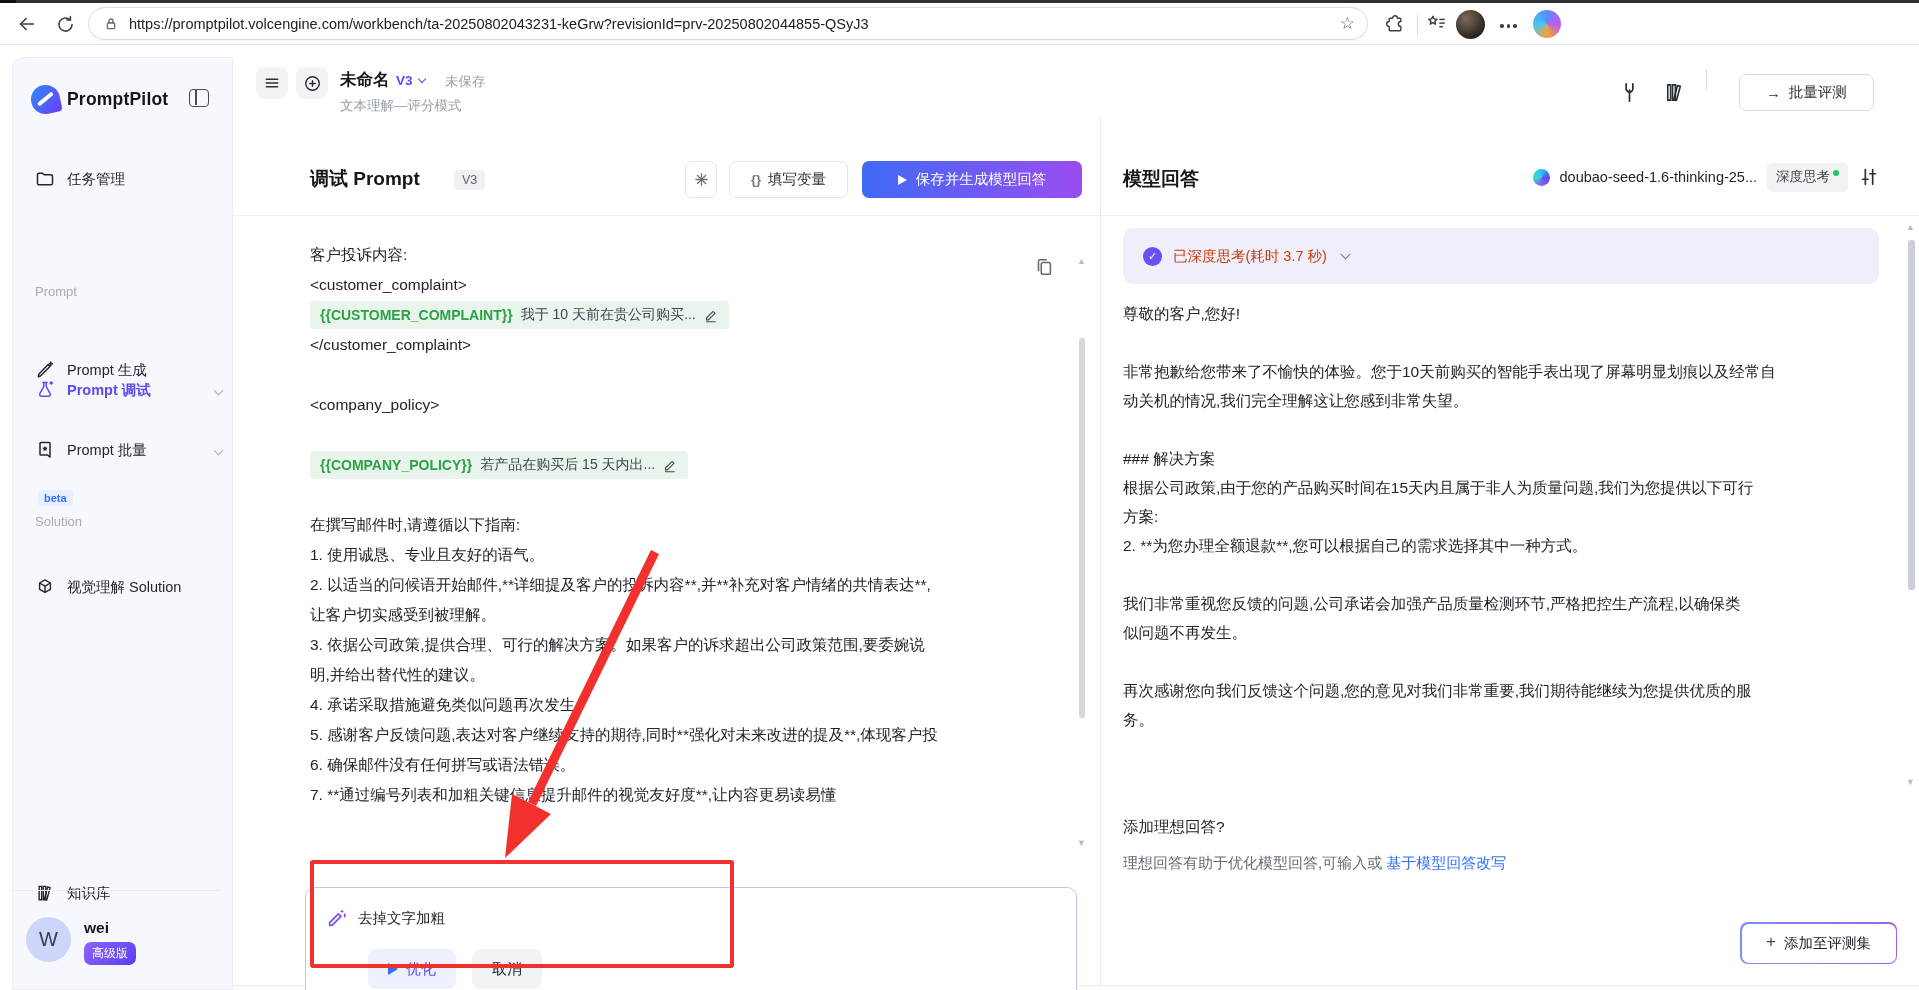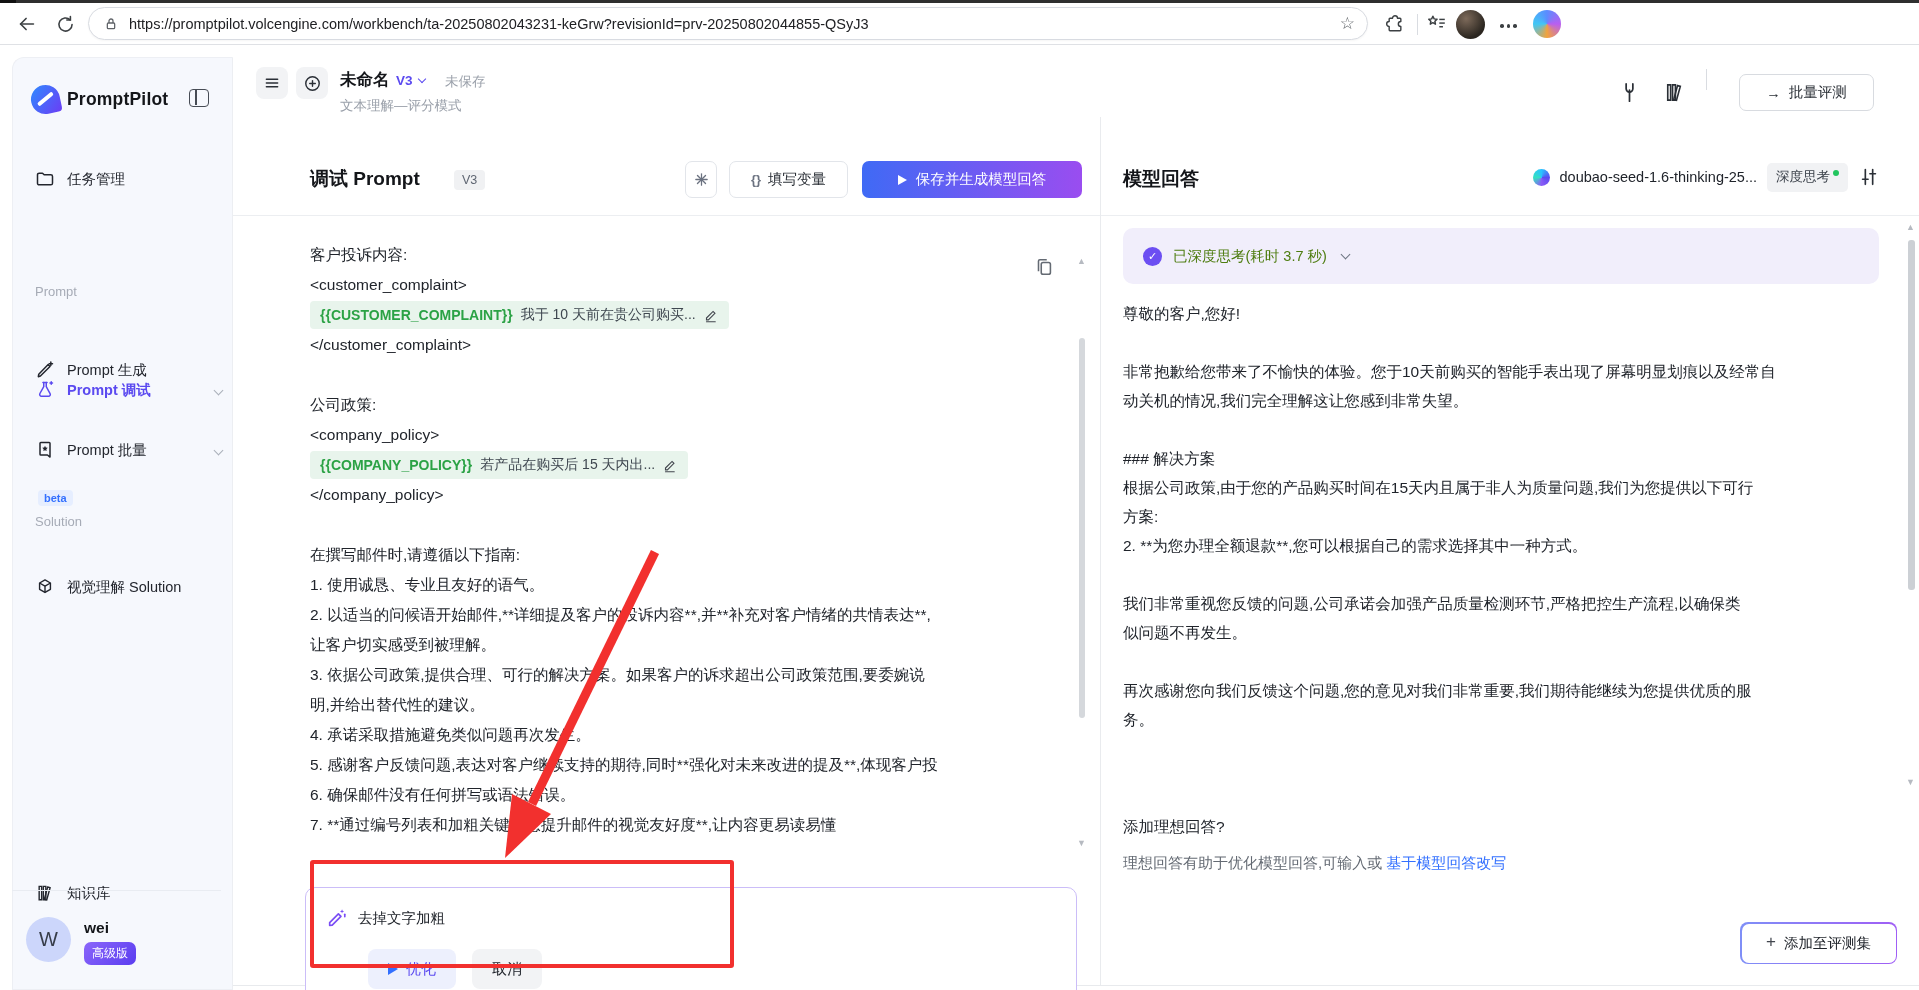--- a/index.html
+++ b/index.html
@@ -80,21 +80,21 @@
   .rightp { position:absolute; left:1100px; top:117px; width:819px; height:868px; background:#fff; border-left:1px solid #e9ebee; }
   .rtitle { position:absolute; left:22px; top:49px; font-size:19px; font-weight:bold; color:#14161a; }
   .modelrow { position:absolute; right:39px; top:44px; height:32px; display:flex; align-items:center; gap:10px; }
   .dbicon { width:17px; height:17px; border-radius:50%; background:conic-gradient(#29c3ff,#5b4af0,#8a5cf6,#35e0c2,#29c3ff); }
   .mname { font-size:14.5px; color:#20242b; white-space:nowrap; cursor:pointer; }
   .dbadge { background:#f1f2f4; border-radius:5px; height:29px; display:flex; align-items:center; padding:0 9px; font-size:13.5px; color:#3d434c; gap:3px; cursor:pointer; }
   .gdot { width:6px; height:6px; border-radius:50%; background:#22c55e; margin-top:-8px; }
   .rdivider { position:absolute; left:0; top:98px; width:819px; height:1px; background:#eceef1; }
   .thinkpill { position:absolute; left:22px; top:111px; width:756px; height:56px; background:#f1eefb; border-radius:10px; display:flex; align-items:center; gap:11px; padding-left:20px; cursor:pointer; }
   .ckc { width:19px; height:19px; border-radius:50%; background:#6c4ef2; color:#fff; font-size:11px; display:flex; align-items:center; justify-content:center; font-weight:bold; }
-  .thinktx { font-size:14.5px; color:#4d7c0f; }
+  .thinktx { font-size:14.5px; color:#c2410c; }
   .thinkpill .chev { position:static; margin-left:4px; margin-top:-4px; border-color:#6b7280; }
   .rlines { position:absolute; left:22px; top:182px; width:790px; }
   .rline { height:29px; line-height:29px; font-size:15.5px; color:#20242b; white-space:pre; }
   .idealq { position:absolute; left:22px; top:700px; font-size:15.5px; color:#20242b; }
   .idealhint { position:absolute; left:22px; top:737px; font-size:15px; color:#646a73; }
   .ideallink { color:#3370ff; cursor:pointer; }
   .addwrap { position:absolute; left:639px; top:805px; width:157px; height:42px; border-radius:8px; background:linear-gradient(90deg,#7f8ff7,#a05ef5); padding:1.5px; cursor:pointer; }
   .addbtn { width:100%; height:100%; background:#fff; border-radius:7px; display:flex; align-items:center; justify-content:center; gap:8px; font-size:14.5px; color:#20242b; }
   .plus { font-size:17px; color:#42464e; margin-top:-2px; }
 
@@ -293,21 +293,20 @@
     </div>
     <div class="pdivider"></div>
 
     <div class="contentclip">
       <div class="plines">
           <div class="pline">客户投诉内容:</div>
           <div class="pline">&lt;customer_complaint&gt;</div>
           <div class="pline"></div>
           <div class="pline">&lt;/customer_complaint&gt;</div>
           <div class="pline"></div>
-          <div class="pline">公司政策:</div>
           <div class="pline">&lt;company_policy&gt;</div>
           <div class="pline"></div>
           <div class="pline">&lt;/company_policy&gt;</div>
           <div class="pline"></div>
           <div class="pline">在撰写邮件时,请遵循以下指南:</div>
           <div class="pline">1. 使用诚恳、专业且友好的语气。</div>
           <div class="pline">2. 以适当的问候语开始邮件,**详细提及客户的投诉内容**,并**补充对客户情绪的共情表达**,</div>
           <div class="pline">让客户切实感受到被理解。</div>
           <div class="pline">3. 依据公司政策,提供合理、可行的解决方案。如果客户的诉求超出公司政策范围,要委婉说</div>
           <div class="pline">明,并给出替代性的建议。</div>

